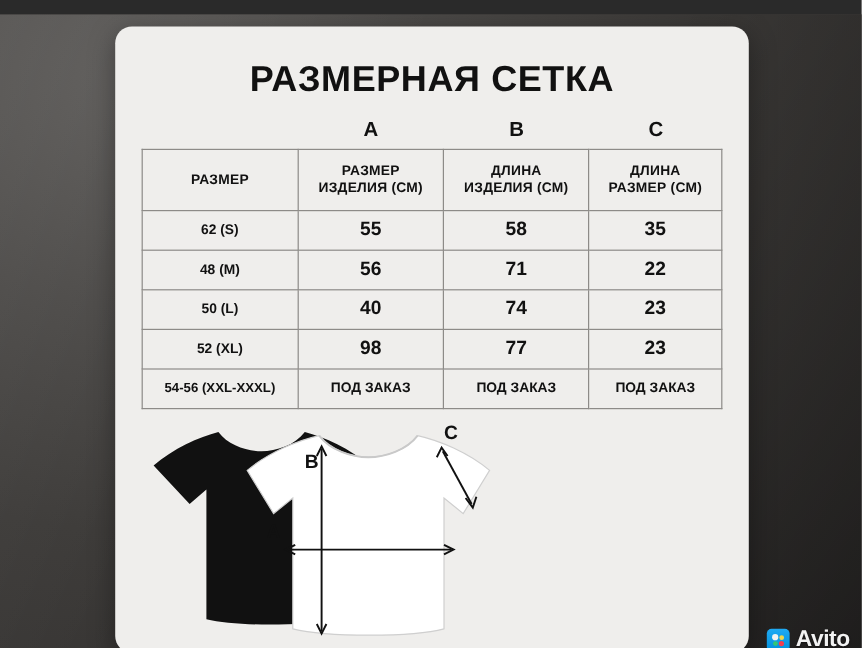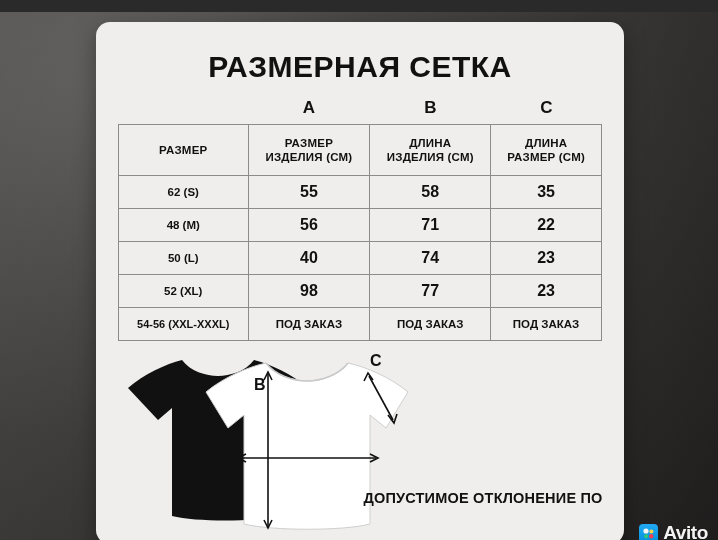--- a/index.html
+++ b/index.html
@@ -251,21 +251,20 @@
         <g stroke="#111" stroke-width="1.6" fill="none">
           <line x1="255" y1="36" x2="279" y2="80"></line>
           <polyline points="250,41 254,33 259,40"></polyline>
           <polyline points="274,75 280,83 283,74"></polyline>
         </g>
         <text x="256" y="26" font-family="Liberation Sans, sans-serif" font-size="16" font-weight="bold" fill="#111">C</text>
       </svg>
     </div>
 
     <div class="note">
-      <div>ДОПУСТИМОЕ ОТКЛОНЕНИЕ ПО</div>
     </div>
 
   </div>
 
   <div class="watermark">
     <span class="wm-badge">
       <svg width="13" height="13" viewBox="0 0 13 13">
         <circle cx="4" cy="4" r="2.6" fill="#ffffff"></circle>
         <circle cx="9.4" cy="4.4" r="2" fill="#ffe14d"></circle>
         <circle cx="4.2" cy="9.3" r="2" fill="#36d07a"></circle>

